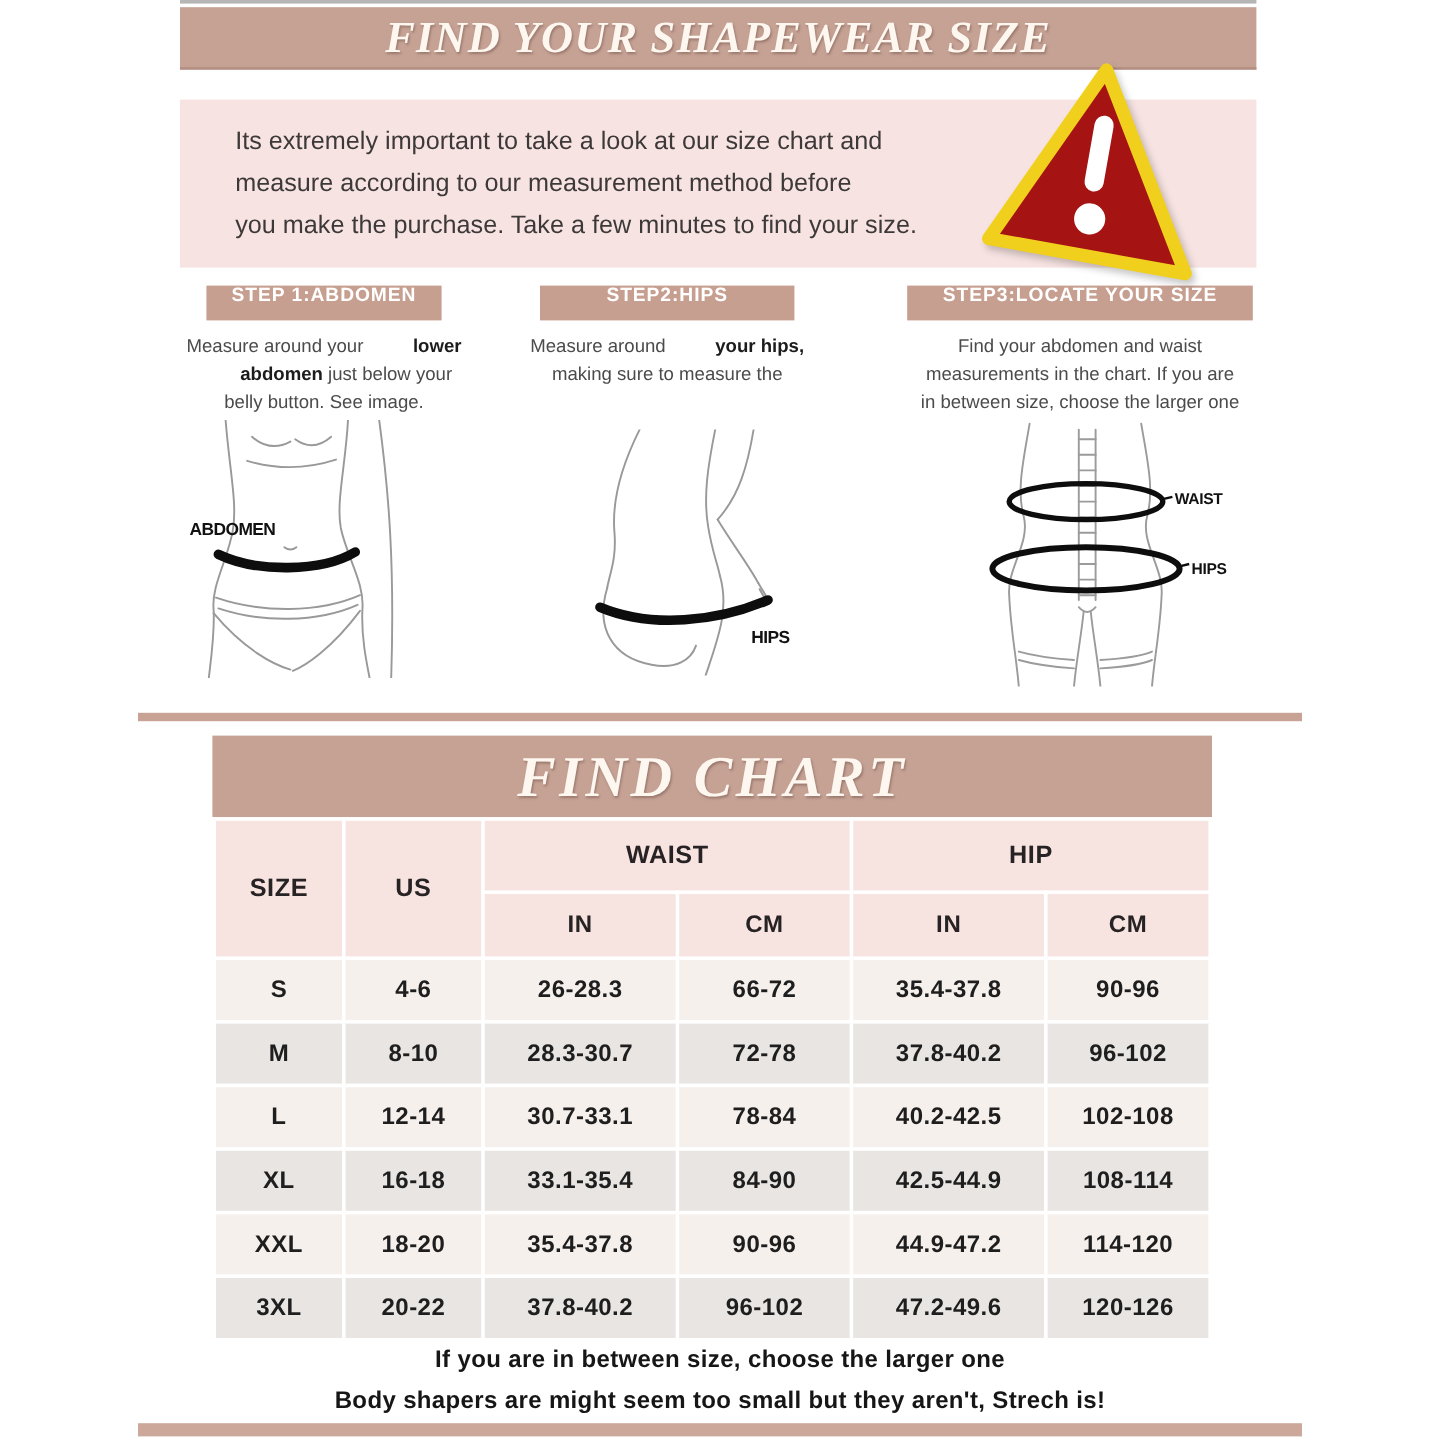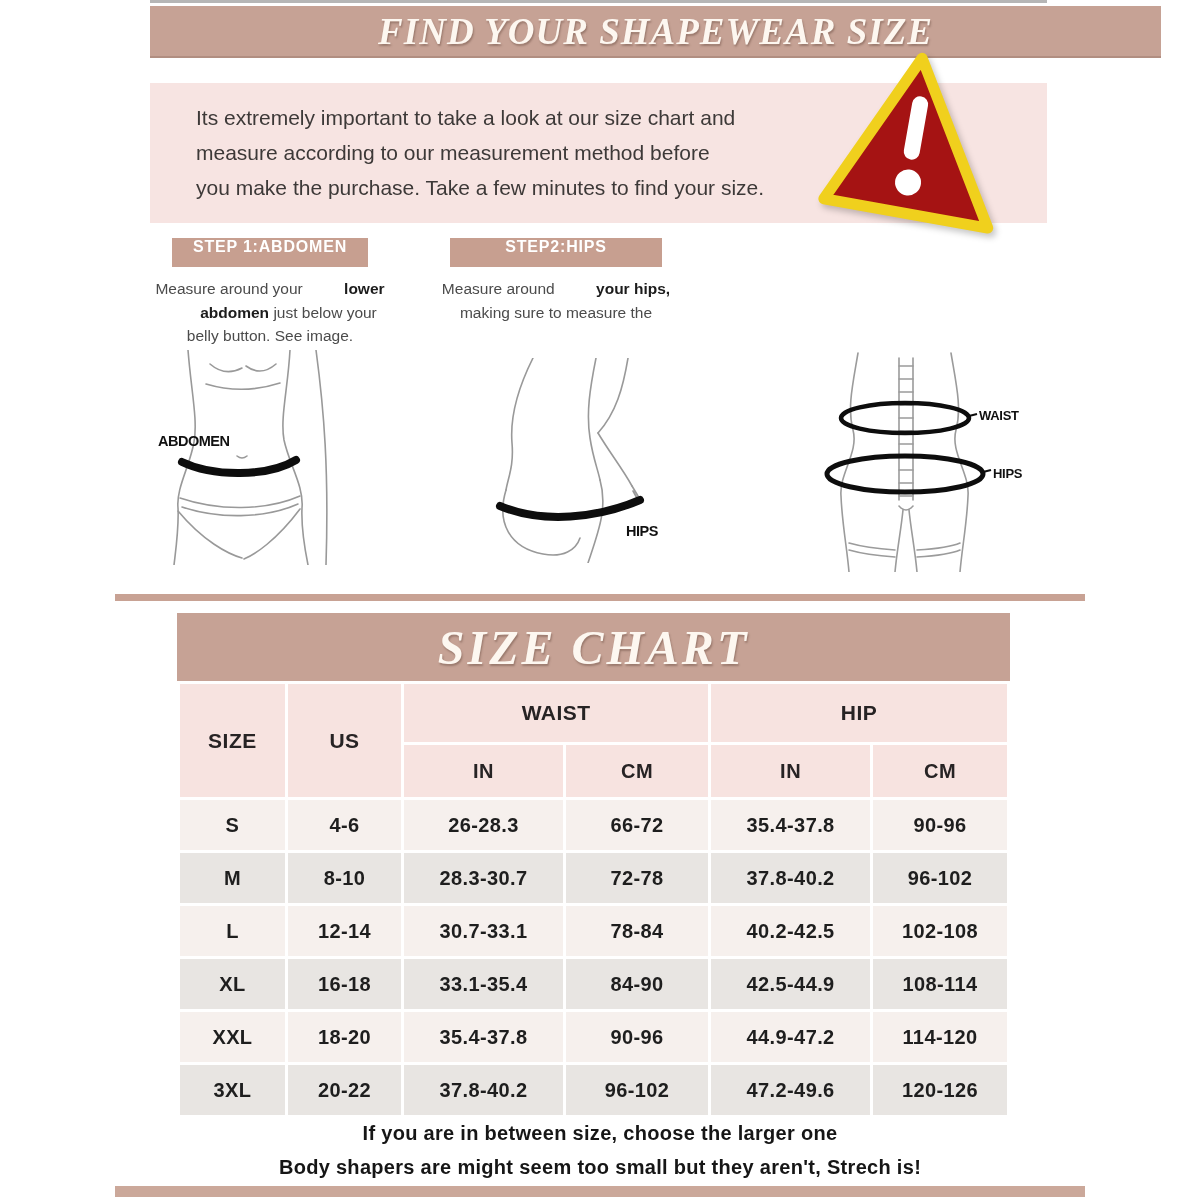--- a/index.html
+++ b/index.html
@@ -2,21 +2,21 @@
 <html><head>
 <meta charset="utf-8">
 <style>
   html,body { margin:0; padding:0; background:#fff; }
   .page { position:relative; width:1200px; height:1200px; background:#ffffff;
           font-family:"Liberation Sans", sans-serif; overflow:hidden; }
 
   .top-edge { position:absolute; left:150px; top:0; width:897px; height:3px;
               background:#7a7a7a; opacity:.55; }
 
-  .title-bar { position:absolute; left:150px; top:6px; width:1011px; height:50px;
+  .title-bar { position:absolute; left:150px; top:6px; width:897px; height:50px;
                background:#c6a295; border-bottom:2px solid #b18e81;
                display:flex; align-items:center; justify-content:center; }
   .serif-title { font-family:"Liberation Serif", serif; font-style:italic; font-weight:bold;
                  color:#fdf7f0; text-shadow:1px 2px 2px rgba(100,70,60,.45); }
   .title-bar .serif-title { font-size:37px; letter-spacing:1px; }
 
   .intro-box { position:absolute; left:150px; top:83px; width:897px; height:140px;
                background:#f7e4e2; }
   .intro-text { padding:17px 0 0 46px; font-size:21px; line-height:35px; color:#3d3938; }
 
@@ -98,20 +98,30 @@
   <div class="step step2">
     <div class="step-bar">
       <span>STEP2:HIPS</span>
     </div>
     <div class="step-text">
         <div class="step-line"><span>Measure around </span><b>your hips,</b></div>
         <div class="step-line"><span>making sure to measure the</span></div>
       </div>
   </div>
 
+  <div class="step step3">
+    <div class="step-bar">
+      <span>STEP3:LOCATE YOUR SIZE</span>
+    </div>
+    <div class="step-text">
+        <div class="step-line"><span>Find your abdomen and waist</span></div>
+        <div class="step-line"><span>measurements in the chart. If you are</span></div>
+        <div class="step-line"><span>in between size, choose the larger one</span></div>
+      </div>
+  </div>
 
   <svg class="fig fig1" width="200" height="215" viewBox="0 0 200 215">
     <g fill="none" stroke="#999" stroke-width="1.6" stroke-linecap="round">
       <path d="M30,0 C33,40 40,70 36,92 C32,116 18,138 20,158 C21,178 18,198 16,215"></path>
       <path d="M132,0 C130,38 122,68 126,90 C131,114 146,136 144,158 C143,180 147,200 150,215"></path>
       <path d="M158,0 C166,60 171,120 168,215"></path>
       <path d="M52,14 Q67,27 84,18"></path>
       <path d="M88,16 Q103,27 118,14"></path>
       <path d="M48,34 Q85,45 122,33"></path>
       <path d="M79,106 q5,4 10,0"></path>
@@ -154,21 +164,21 @@
     <ellipse cx="102" cy="126" rx="78" ry="18" fill="none" stroke="#0d0d0d" stroke-width="5"></ellipse>
     <path d="M166,68 L174,66" stroke="#0d0d0d" stroke-width="2"></path>
     <path d="M180,124 L188,122" stroke="#0d0d0d" stroke-width="2"></path>
     <text x="176" y="72" font-size="13" letter-spacing="-0.3">WAIST</text>
     <text x="190" y="130" font-size="13" letter-spacing="-0.3">HIPS</text>
   </svg>
 
   <div class="divider"></div>
 
   <div class="sc-bar">
-    <span class="serif-title">SIZE CHART</span>
+    <span class="serif-title">FIND CHART</span>
   </div>
 
   <table class="size-table">
     <colgroup>
       <col style="width:13%">
         <col style="width:14%">
       <col style="width:19.5%">
         <col style="width:17.5%">
       <col style="width:19.5%">
         <col style="width:16.5%">

